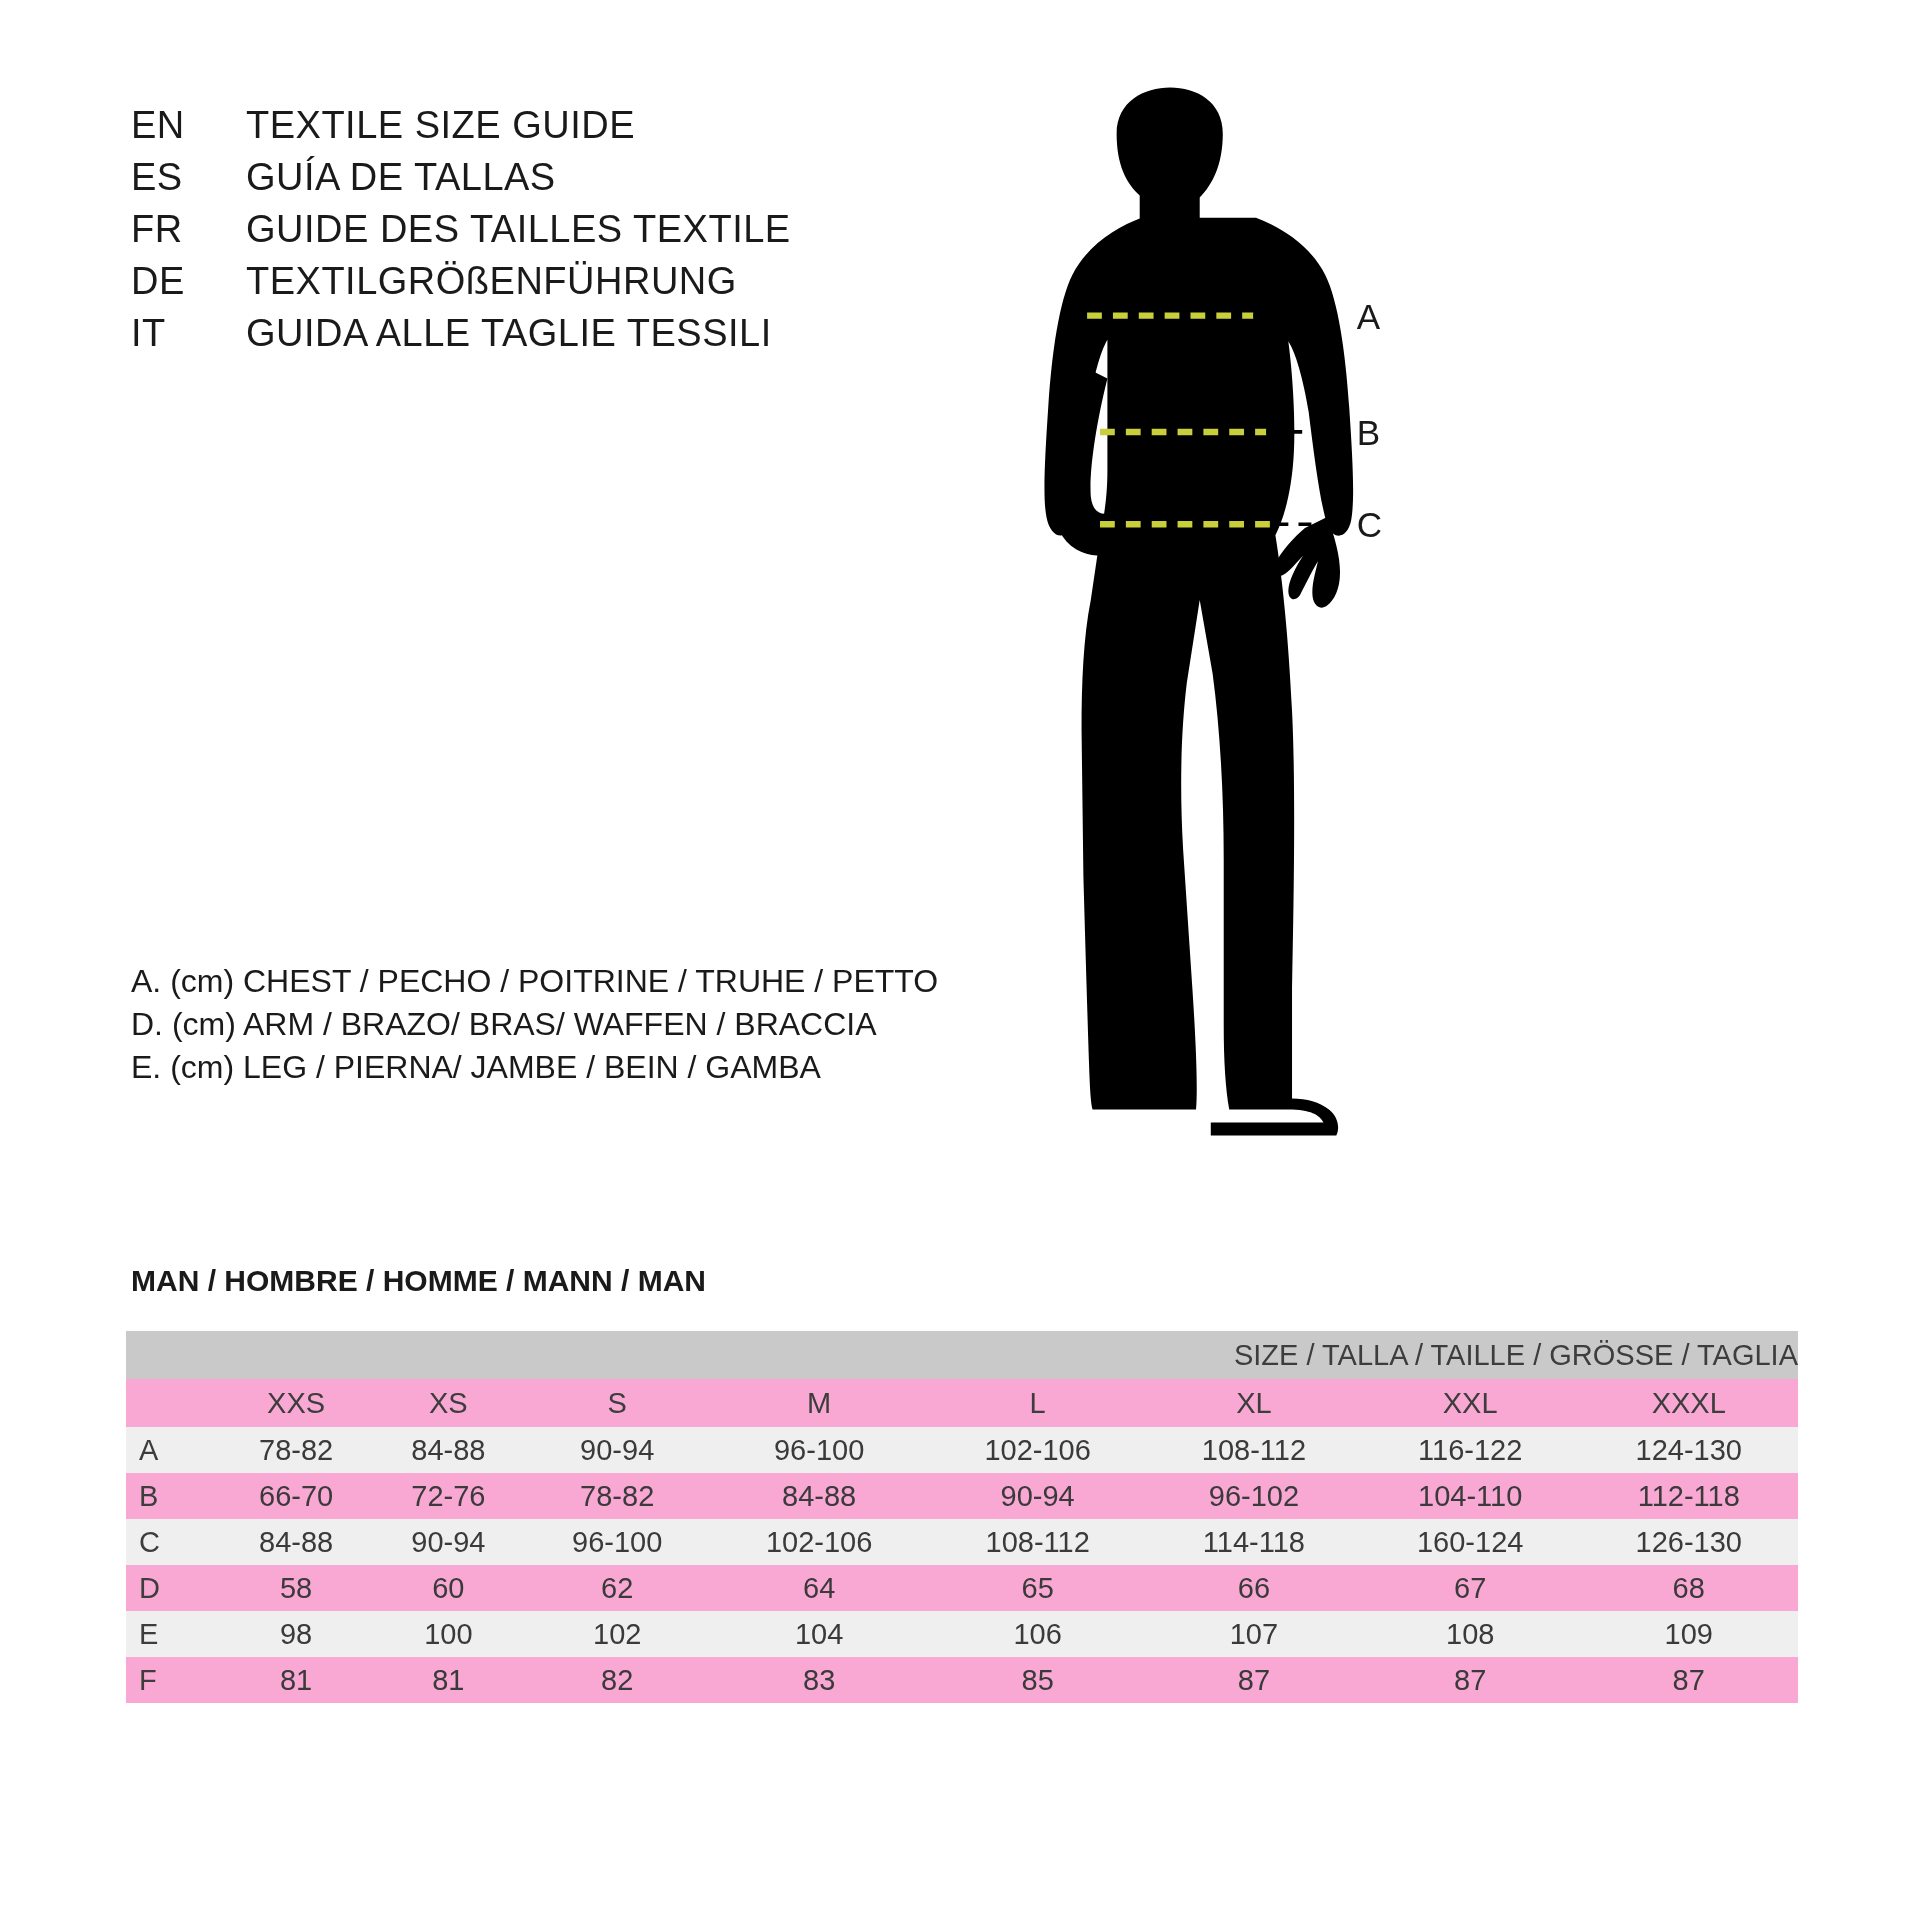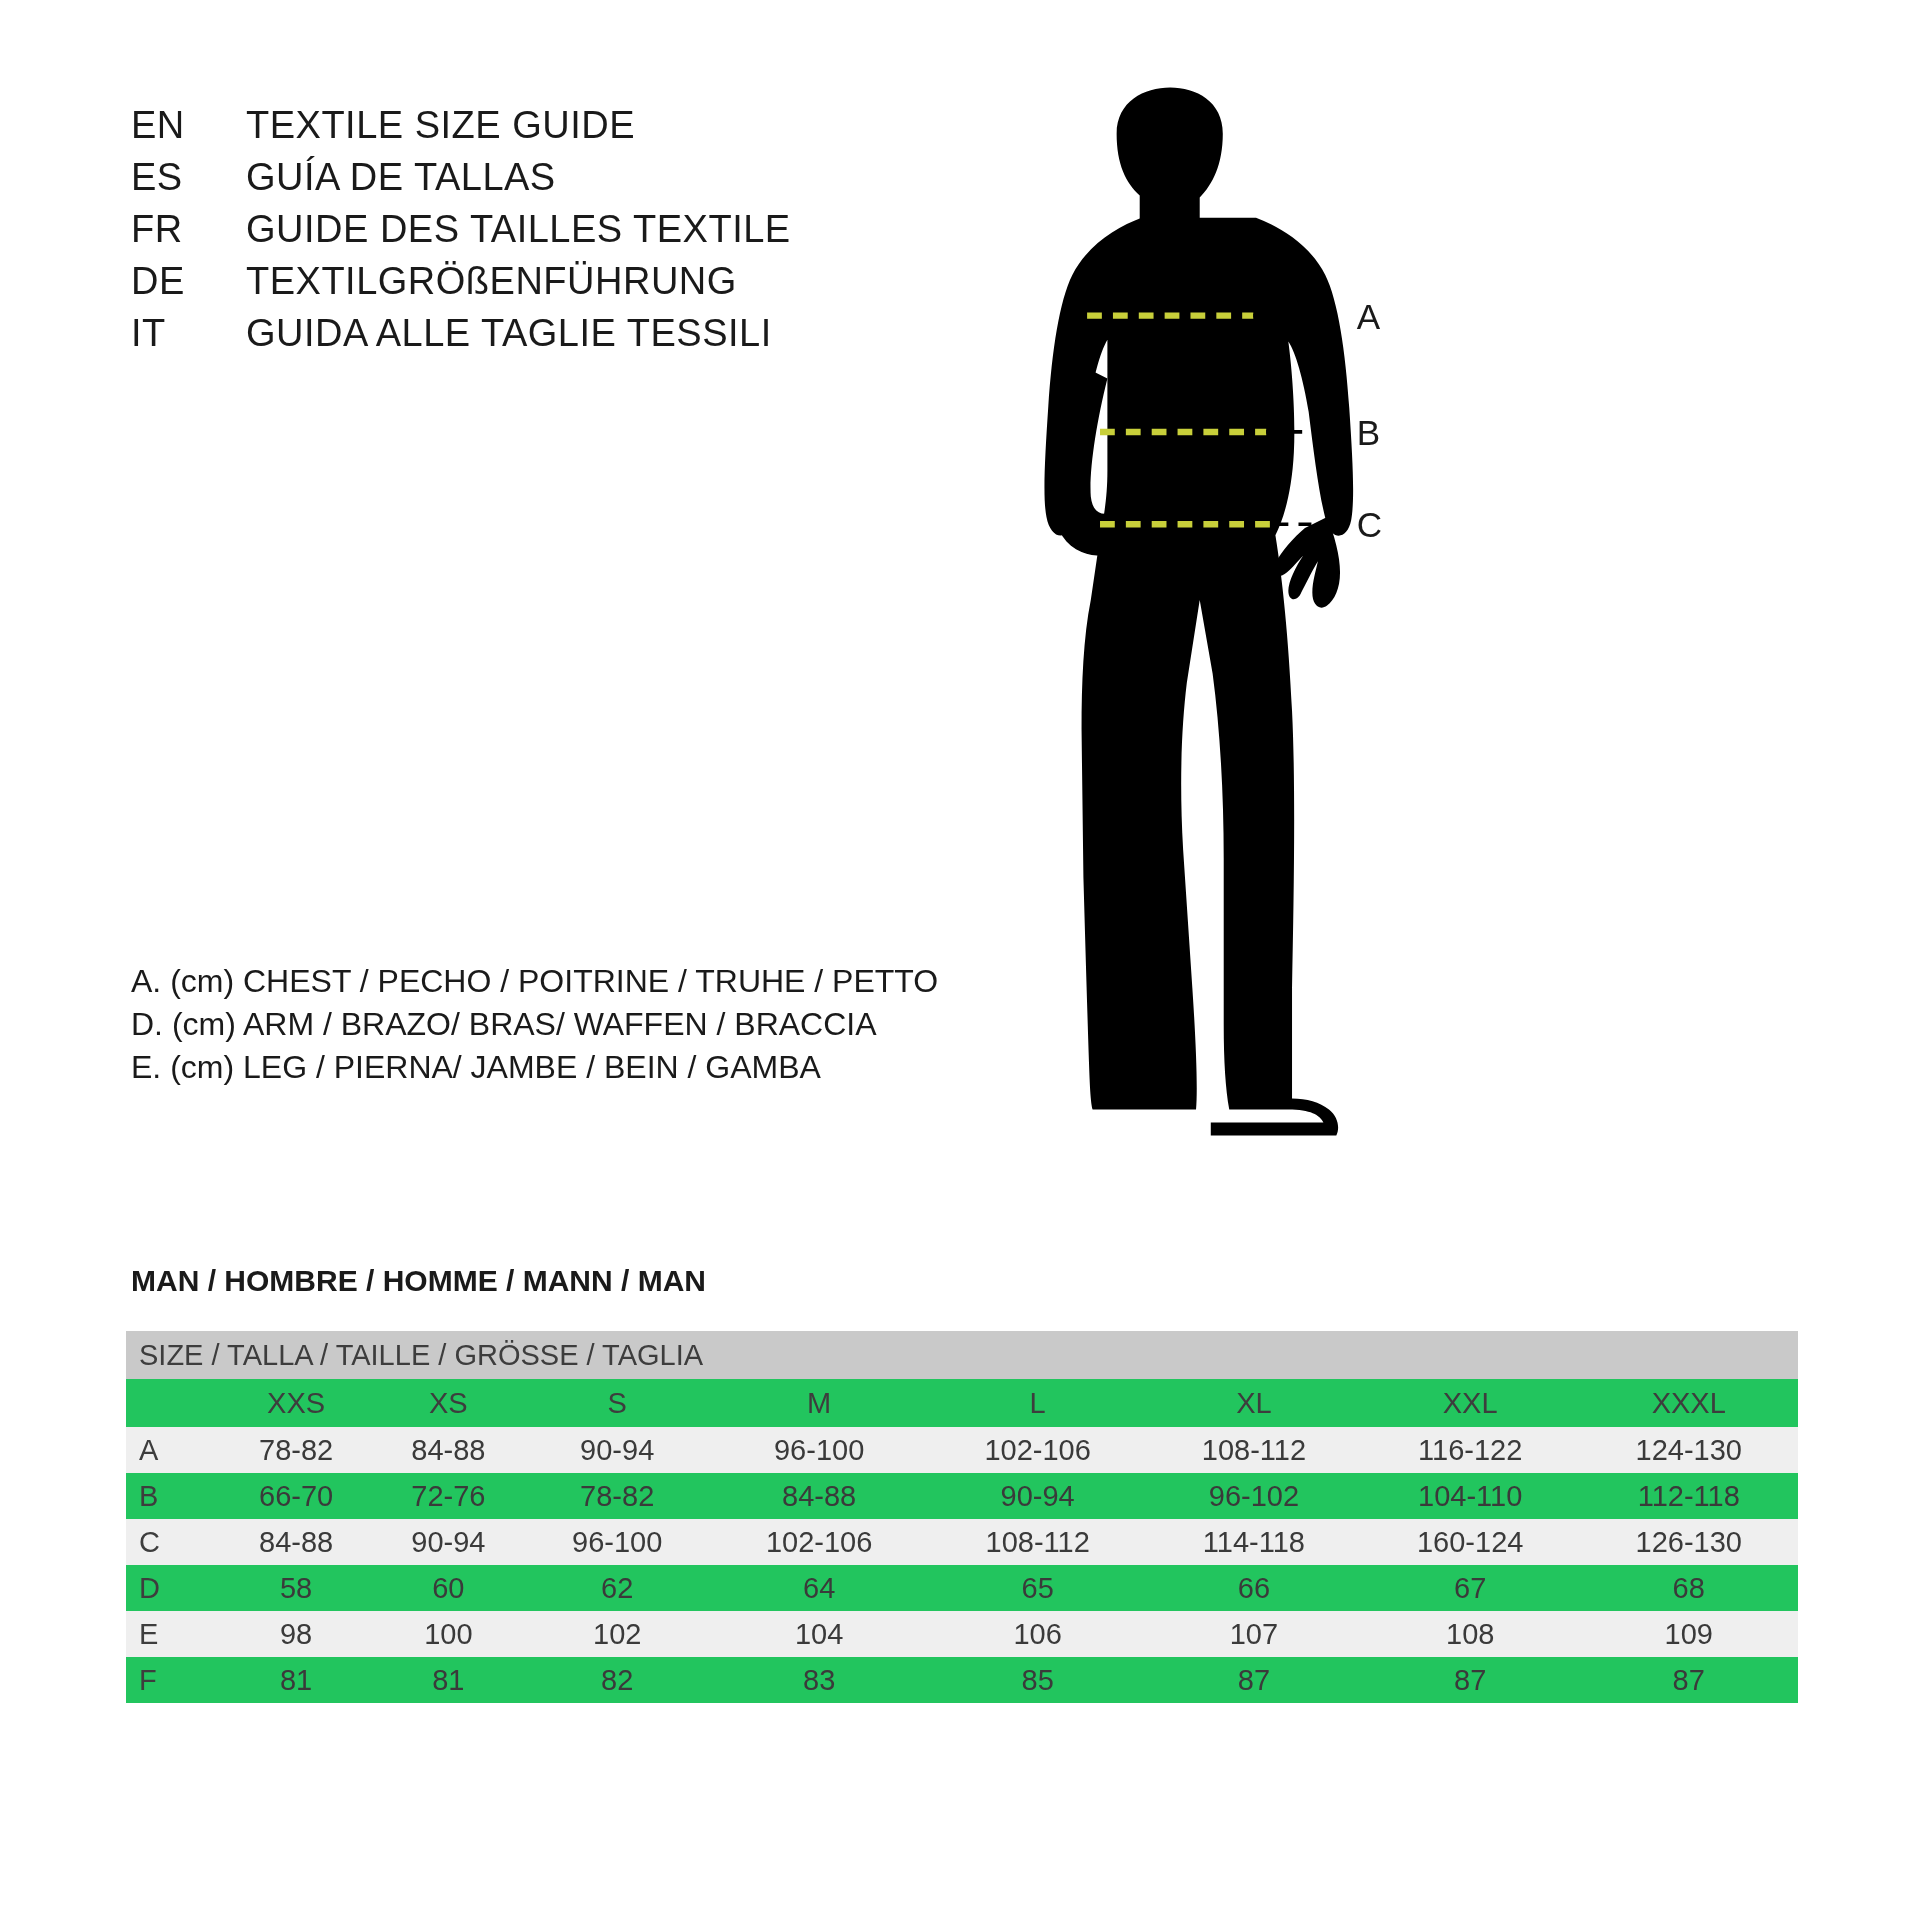--- a/index.html
+++ b/index.html
@@ -88,41 +88,41 @@
   }
   #size-table td, #size-table th {
     padding: 0;
     height: 46px;
     font-weight: normal;
     text-align: center;
     vertical-align: middle;
   }
   #size-table .head-banner td {
     background: #c9c9c9;
-    text-align: left;
+    text-align: right;
     padding-left: 13px;
     height: 48px;
     font-size: 29px;
     color: #3d3d3d;
   }
   #size-table .col-label {
     width: 81px;
     text-align: left;
     padding-left: 13px;
     color: #3d3d3d;
   }
   #size-table .sizehdr td {
     height: 48px;
     color: #3d3d3d;
   }
   #size-table tr.shaded td {
     background: #efefef;
   }
   #size-table tr.plain td {
-    background: #22c55e;
+    background: #f9a8d4;
   }
 </style>
 </head>
 <body>
 
 <div id="title-block">
   <div class="title-row">
     <span class="title-lang">EN</span>
     <span class="title-text">TEXTILE SIZE GUIDE</span>
   </div>

